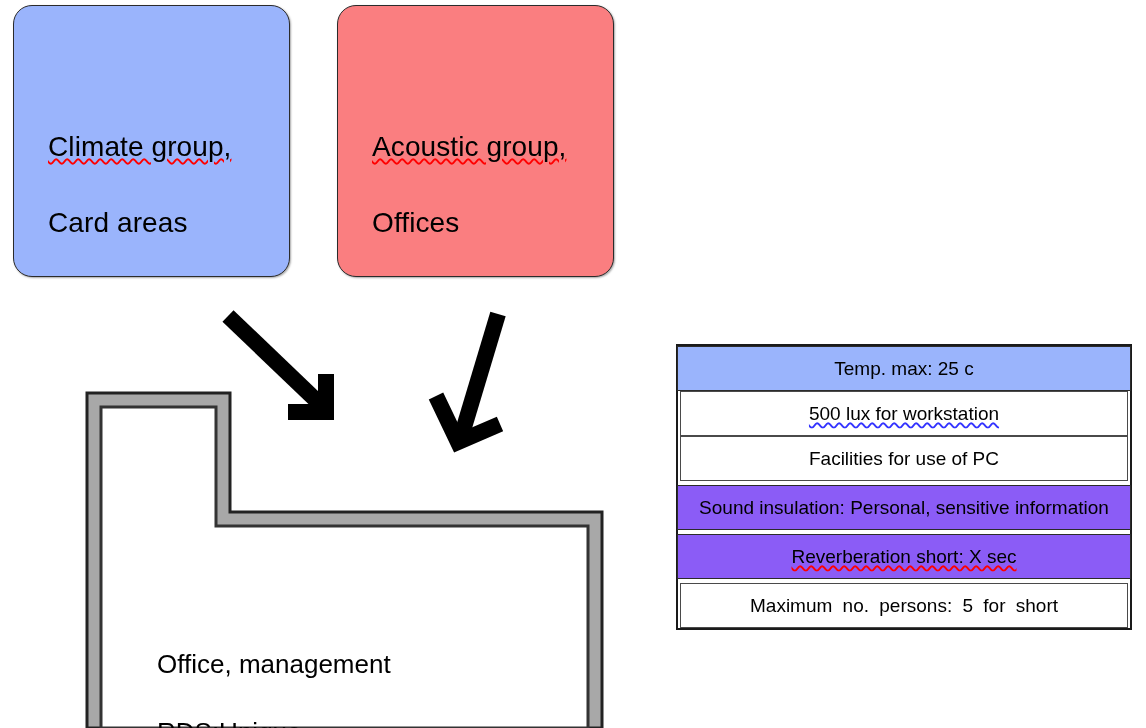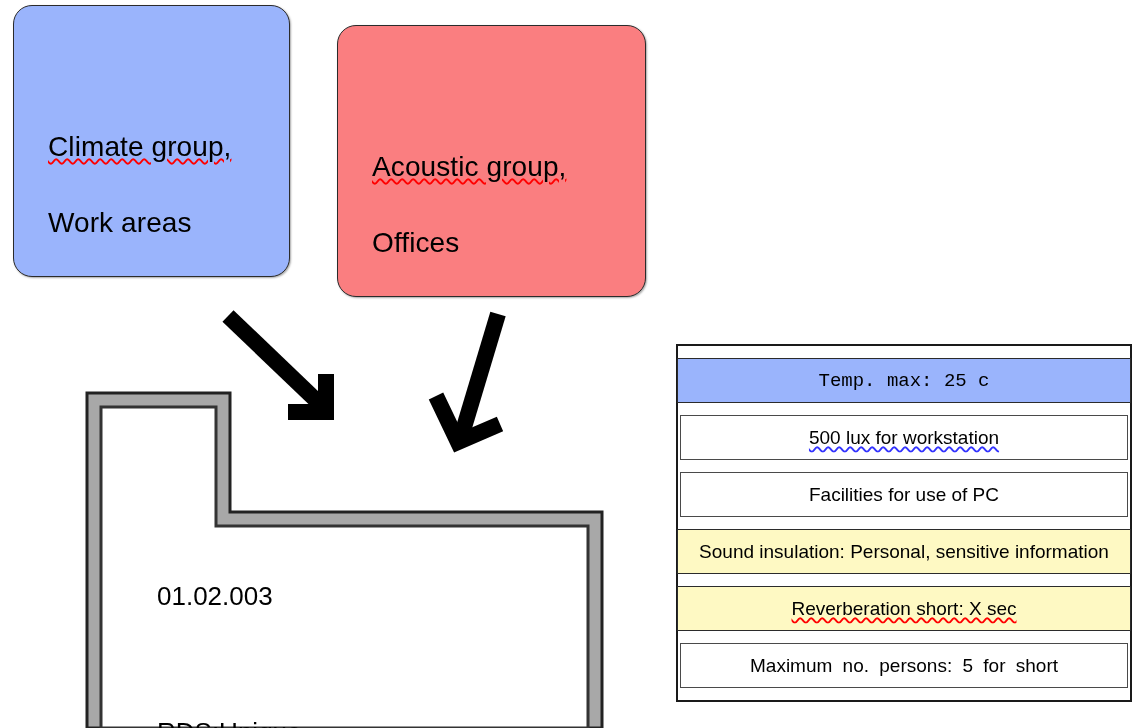--- a/index.html
+++ b/index.html
@@ -24,23 +24,22 @@
     border-radius: 19px;
     box-shadow: 1px 1px 2px rgba(0,0,0,0.35);
   }
   #climate-box {
     left: 13px;  top: 5px;
     width: 277px; height: 272px;
     background: #9ab4fc;
   }
   #acoustic-box {
     left: 337px; top: 5px;
-    width: 309px; height: 272px;
+    width: 277px; height: 272px;
     background: #fa7e80;
-    margin-top: 20px;
   }
   .group-label {
     position: absolute;
     left: 34px;
     top: 84px;
     font-size: 28px;
     line-height: 38px;
     white-space: pre-line;
     letter-spacing: 0.1px;
   }
@@ -89,40 +88,40 @@
     top: 344px;
     width: 456px;
     box-sizing: border-box;
     border: 2.5px solid #1a1a1a;
     background: #ffffff;
   }
   .req-row {
     box-sizing: border-box;
     height: 45px;
     border: 1.5px solid #4a4a4a;
-    margin: 12px 2px;
+    margin: 0 2px;
     display: flex;
     align-items: center;
     justify-content: center;
     font-size: 19px;
     background: #ffffff;
     position: relative;
   }
-  .req-row.blue  { background: #9ab4fc; border-color: #2b2b2b; margin: 12px -1px; font-family: Liberation Mono, monospace; }
-  .req-row.red   { background: #fef9c3; border-color: #2b2b2b; margin: 12px -1px; }
+  .req-row.blue  { background: #9ab4fc; border-color: #2b2b2b; margin: 0 -1px; }
+  .req-row.red   { background: #8b5cf6; border-color: #2b2b2b; margin: 4px -1px; }
   .req-row.wide-space { word-spacing: 5px; }
   .req-label { padding: 0 6px; text-align: center; }
 </style>
 </head>
 <body>
 
 <div class="group-box" id="climate-box">
   <div class="group-label">
     <span class="sq-red">Climate group,</span><br>
-    <span>Work areas</span>
+    <span>Card areas</span>
   </div>
 </div>
 
 <div class="group-box" id="acoustic-box">
   <div class="group-label">
     <span class="sq-red">Acoustic group,</span><br>
     <span>Offices</span>
   </div>
 </div>
 
@@ -139,22 +138,22 @@
   </g>
 </svg>
 
 <svg id="floorplan-svg" viewBox="0 0 540 343">
 
   <path d="M 12,8 L 155,8 L 155,127 L 527,127 L 527,343 L 12,343 Z" fill="#a8a8a8" stroke="#222222" stroke-width="3"></path>
   <path d="M 26,22 L 141,22 L 141,141 L 513,141 L 513,343 L 26,343 Z" fill="#ffffff" stroke="#333333" stroke-width="3"></path>
 </svg>
 
 <div id="plan-text">
-  <span>01.02.003</span><br>
   <br>
+  <span>Office, management</span><br>
   <span class="sq-blue">RDS:Unique</span>
 </div>
 
 <div id="req-table">
   <div class="req-row blue">
     <span class="req-label">Temp. max: 25 c</span>
   </div>
   <div class="req-row">
     <span class="req-label sq-blue">500 lux for workstation</span>
   </div>

